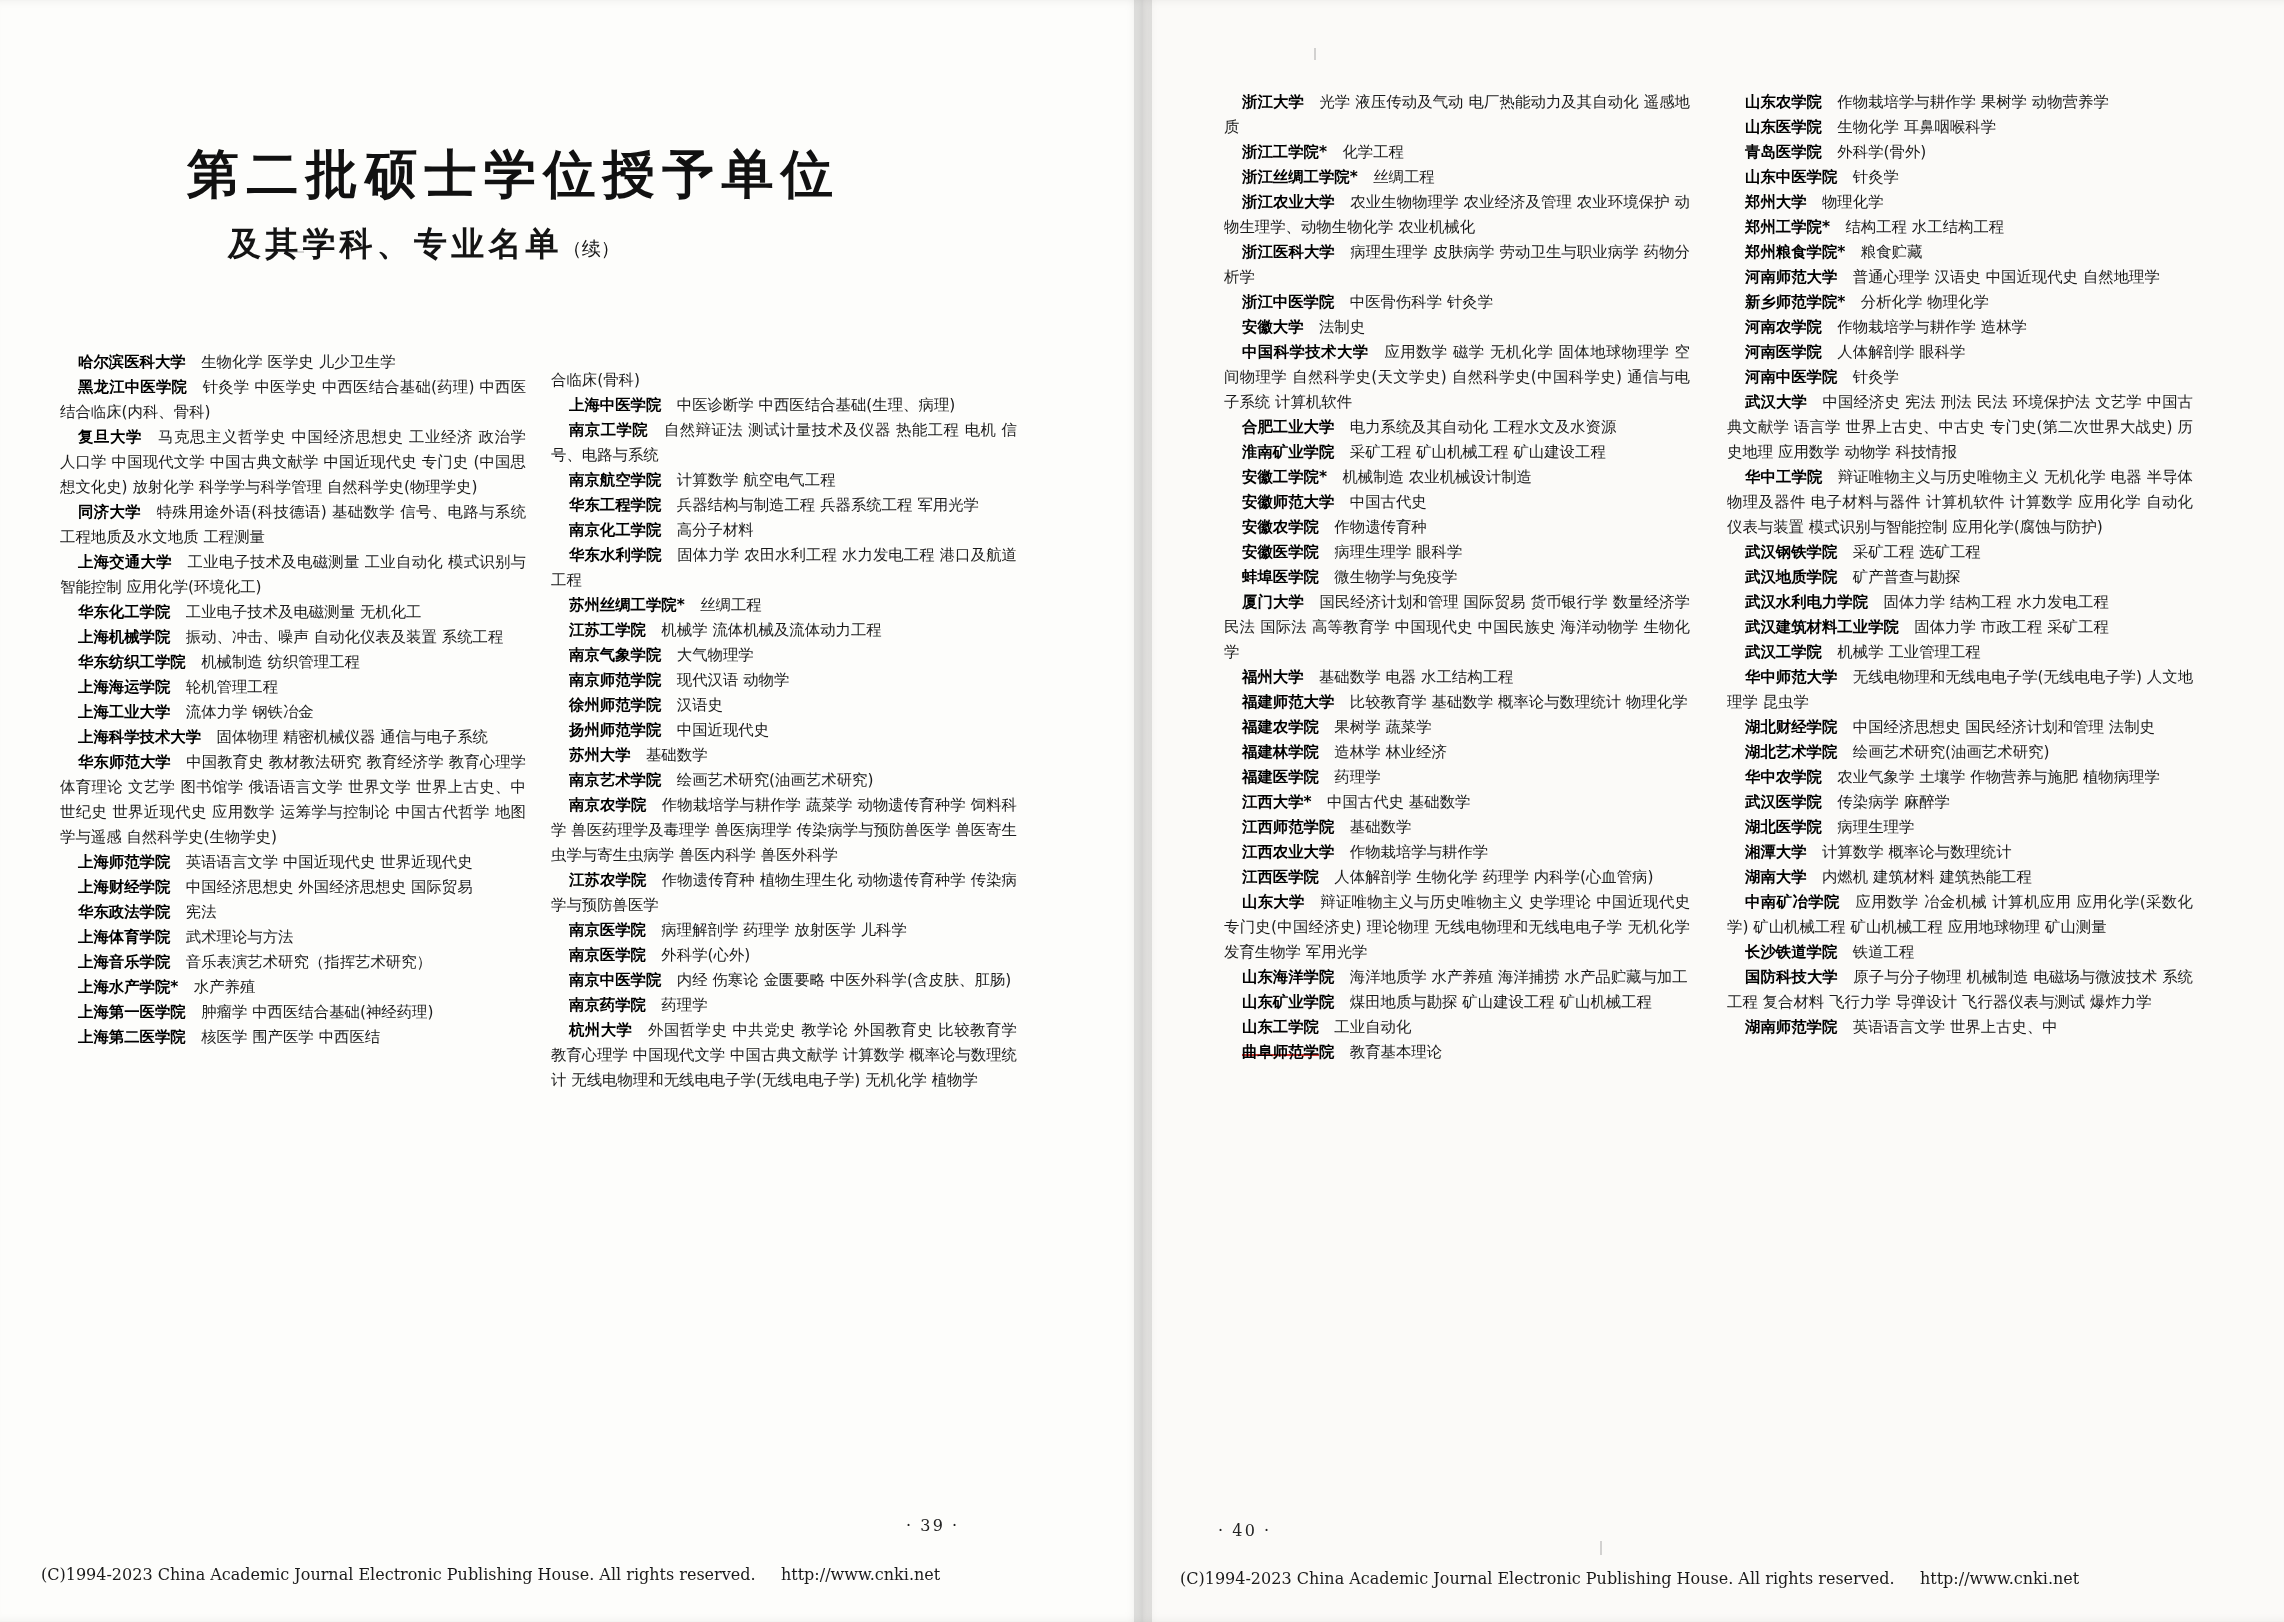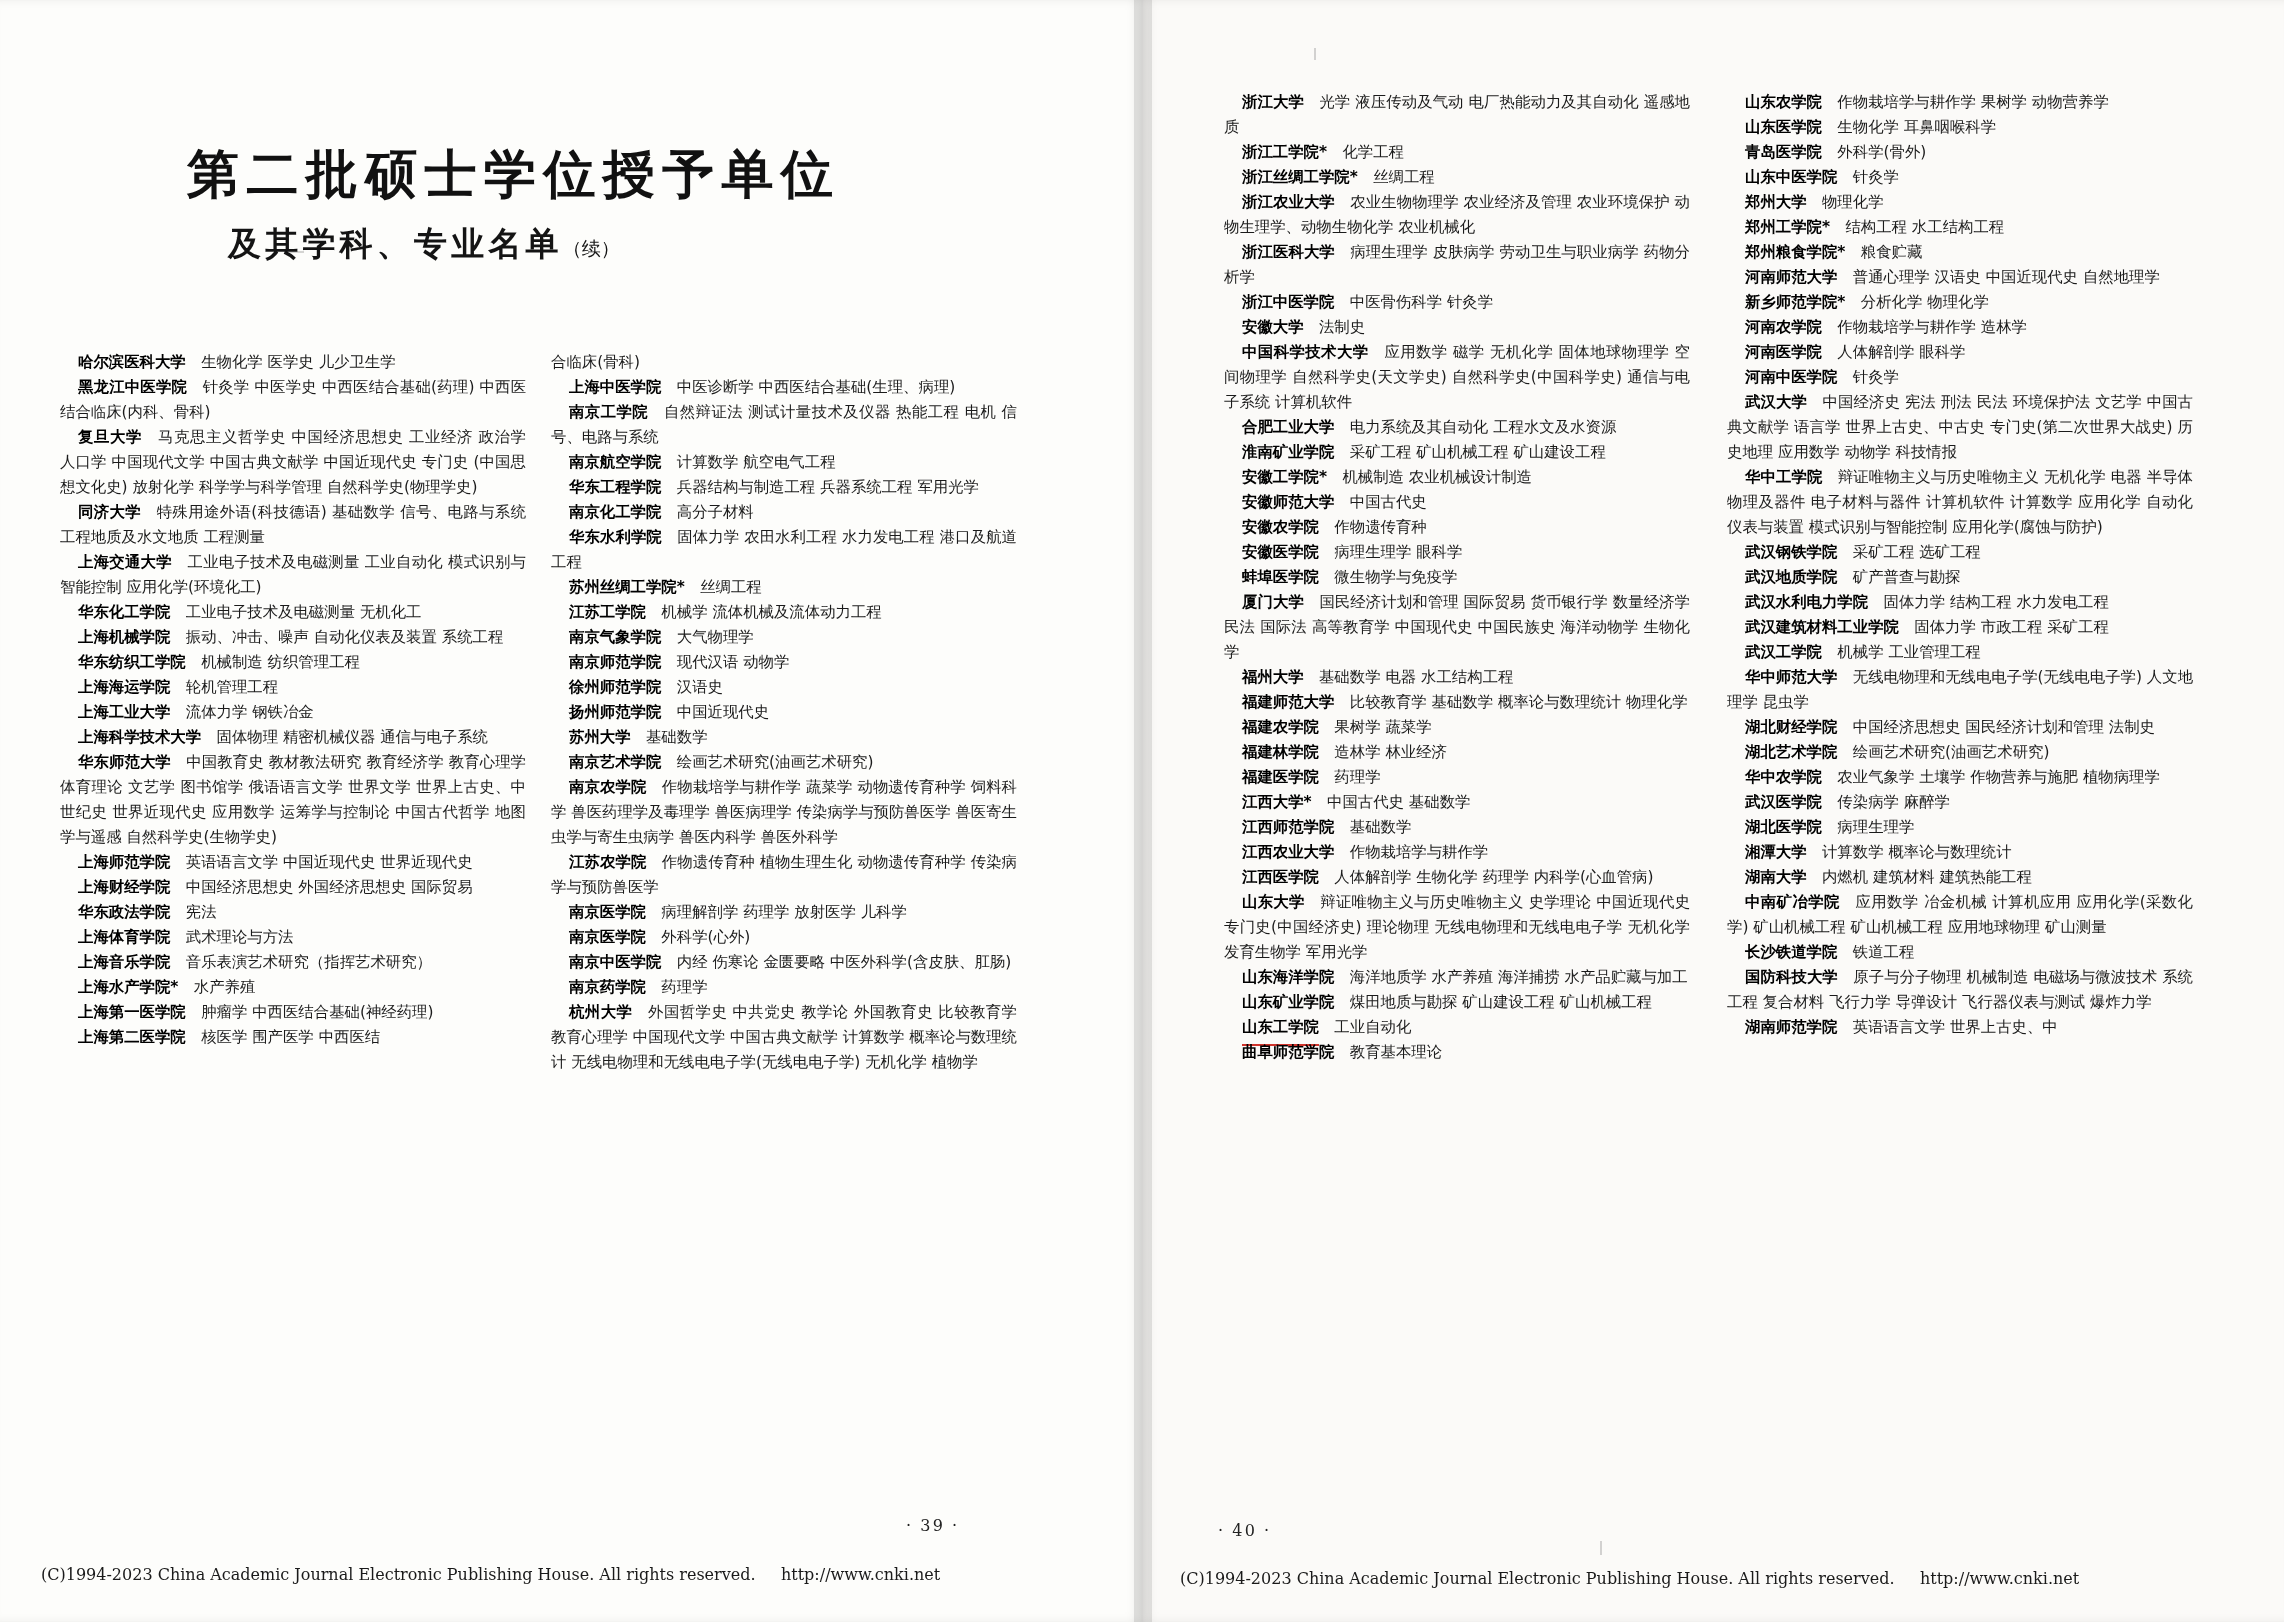--- a/index.html
+++ b/index.html
@@ -94,25 +94,25 @@
   }
   .inst {
     font-weight: 700;
     color: #000;
   }
   .subj {
     font-weight: 400;
   }
   .hl {
     border-bottom: 2.1px solid #d0342c;
-    padding-bottom: 8px;
+    padding-bottom: 18px;
   }
   
   #col-1 { left: 60px;   top: 350px;  width: 466px; }
-  #col-2 { left: 551px; top: 350px;  width: 466px; }
+  #col-2 { left: 551px; top: 368px;  width: 466px; }
   #col-3 { left: 1224px; top: 90px;  width: 466px; }
   #col-4 { left: 1727px; top: 90px;  width: 466px; }
 
   
   .page-num {
     position: absolute;
     font-family: "DejaVu Serif", serif;
     font-size: 16px;
     color: #222;
     letter-spacing: 2.1px;

